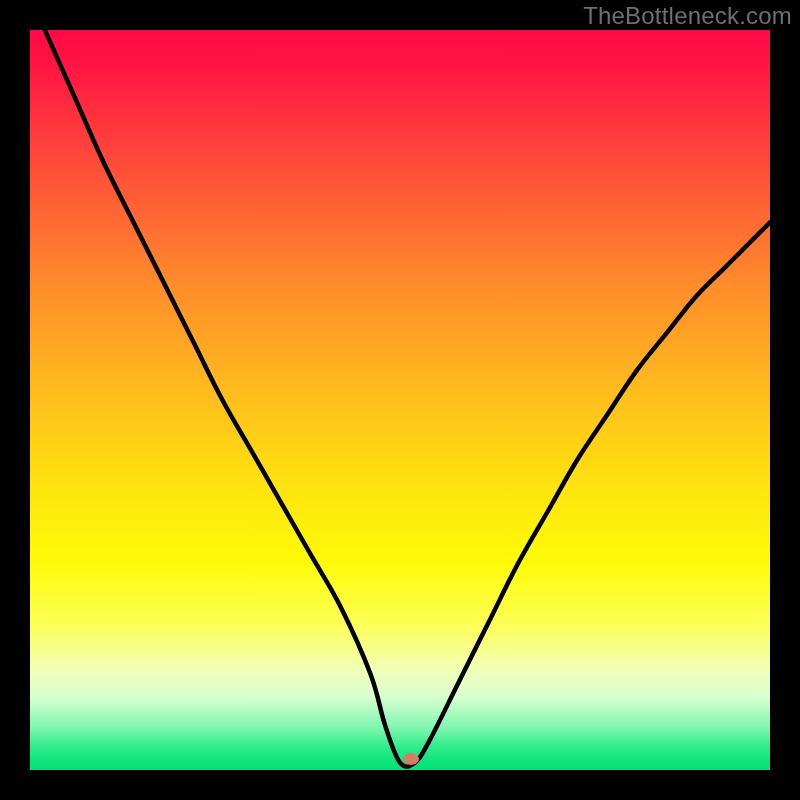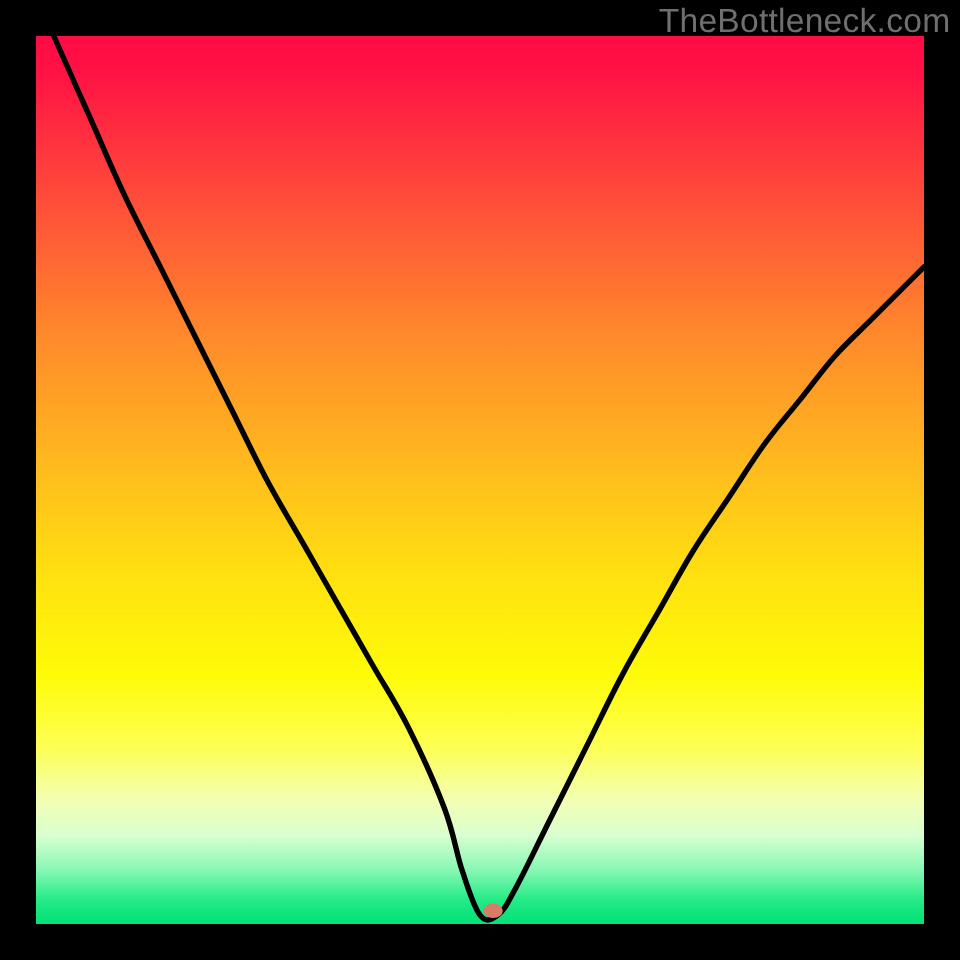--- a/index.html
+++ b/index.html
@@ -15,21 +15,21 @@
     position: relative;
     width: 800px;
     height: 800px;
     background: #000;
   }
   .attribution {
     position: absolute;
     top: 2px;
     right: 8px;
     color: #6f6f6f;
-    font-size: 28px;
+    font-size: 24px;
     font-weight: 500;
     letter-spacing: 0.2px;
     z-index: 5;
   }
   .plot-area {
     position: absolute;
     left: 30px;
     top: 30px;
     width: 740px;
     height: 740px;

